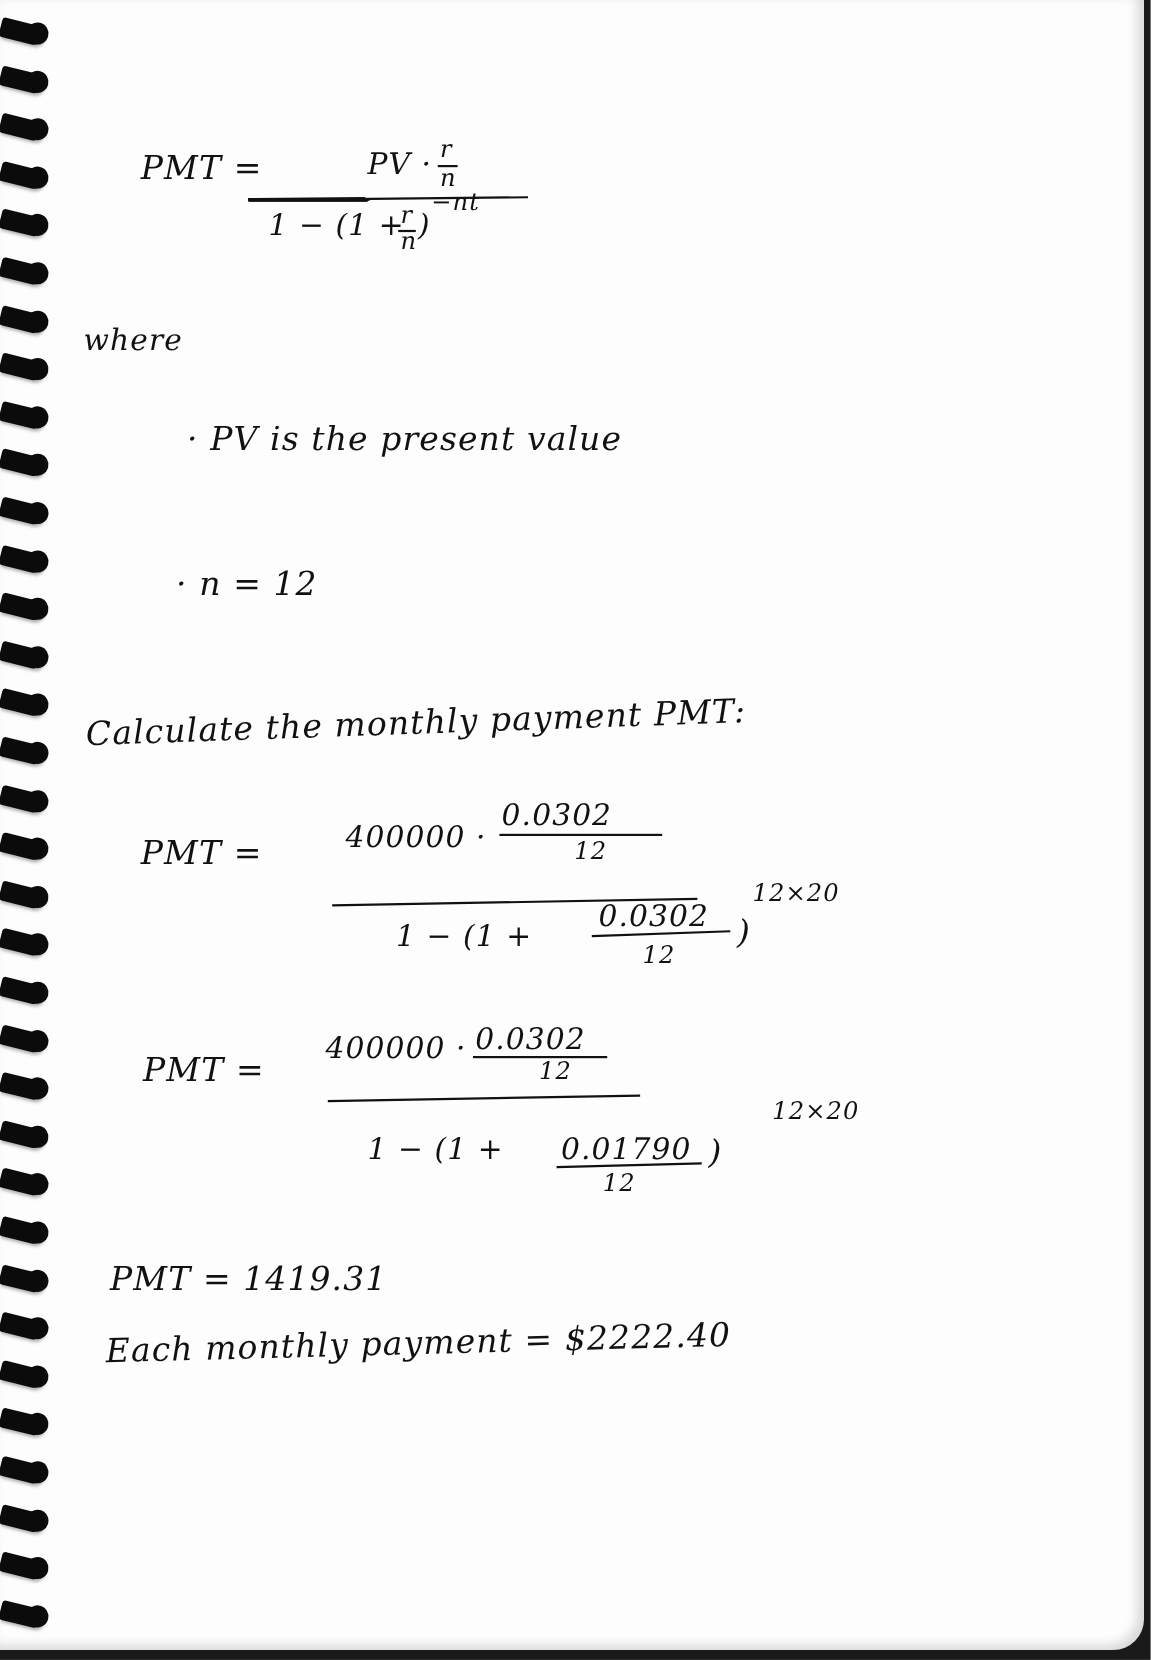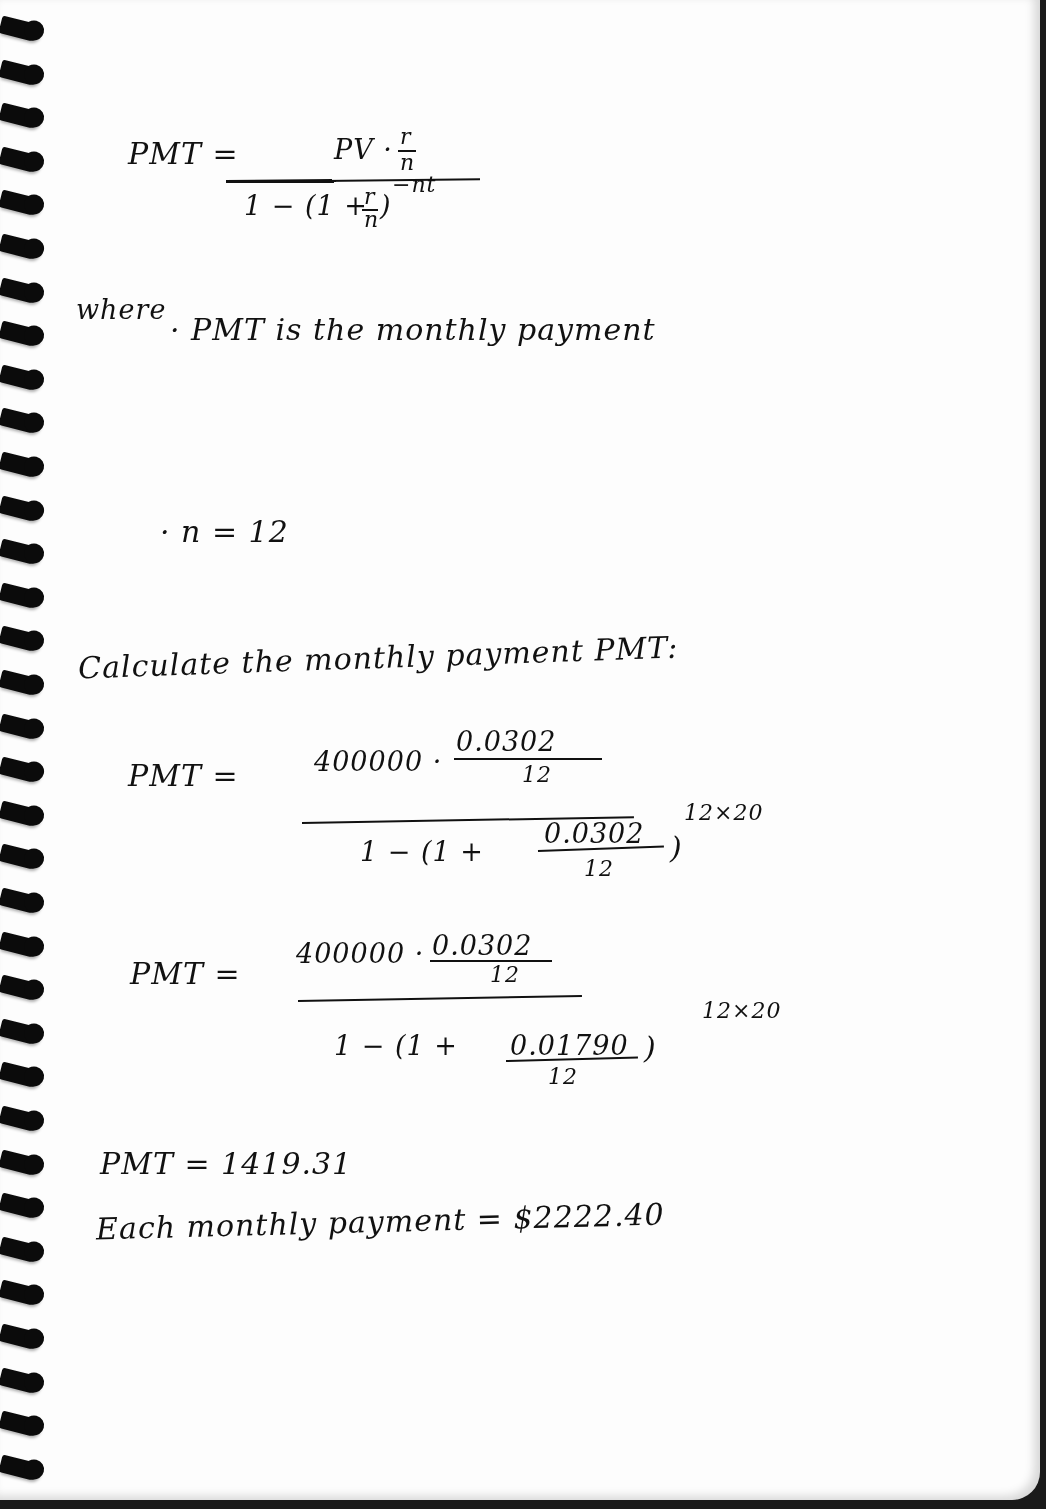--- a/index.html
+++ b/index.html
@@ -112,21 +112,21 @@
   <div class="frac-line" style="left:226px; top:180px; width:110px;"></div>
   <div class="frac-line" style="left:226px; top:181px; width:254px; transform:rotate(-0.6deg);"></div>
   <div class="hw t-md" style="left:244px; top:190px;">1 − (1 +</div>
   <div class="hw t-sm" style="left:364px; top:184px;">r</div>
   <div class="frac-line" style="left:362px; top:209px; width:16px;"></div>
   <div class="hw t-sm" style="left:364px; top:207px;">n</div>
   <div class="hw t-md" style="left:380px; top:190px;">)</div>
   <div class="hw t-sm" style="left:392px; top:172px;">−nt</div>
 
   <div class="hw t-md" style="left:76px; top:294px;">where</div>
-  <div class="hw t-lg bullet" style="left:170px; top:312px;">PMT is the monthly payment</div>
+  <div class="hw t-lg bullet" style="left:170px; top:382px;">PV is the present value</div>
   <div class="hw t-lg bullet" style="left:160px; top:514px;">n = 12</div>
 
   <div class="hw t-lg" style="left:78px; top:640px; transform:rotate(-2deg);">Calculate the monthly payment PMT:</div>
 
   <div class="hw t-lg" style="left:128px; top:758px;">PMT =</div>
   <div class="hw t-md" style="left:314px; top:746px;">400000 ·</div>
   <div class="hw t-md" style="left:456px; top:726px;">0.0302</div>
   <div class="frac-line" style="left:454px; top:758px; width:148px;"></div>
   <div class="hw t-sm" style="left:522px; top:762px;">12</div>
   <div class="frac-line" style="left:302px; top:822px; width:332px; transform:rotate(-1deg);"></div>

